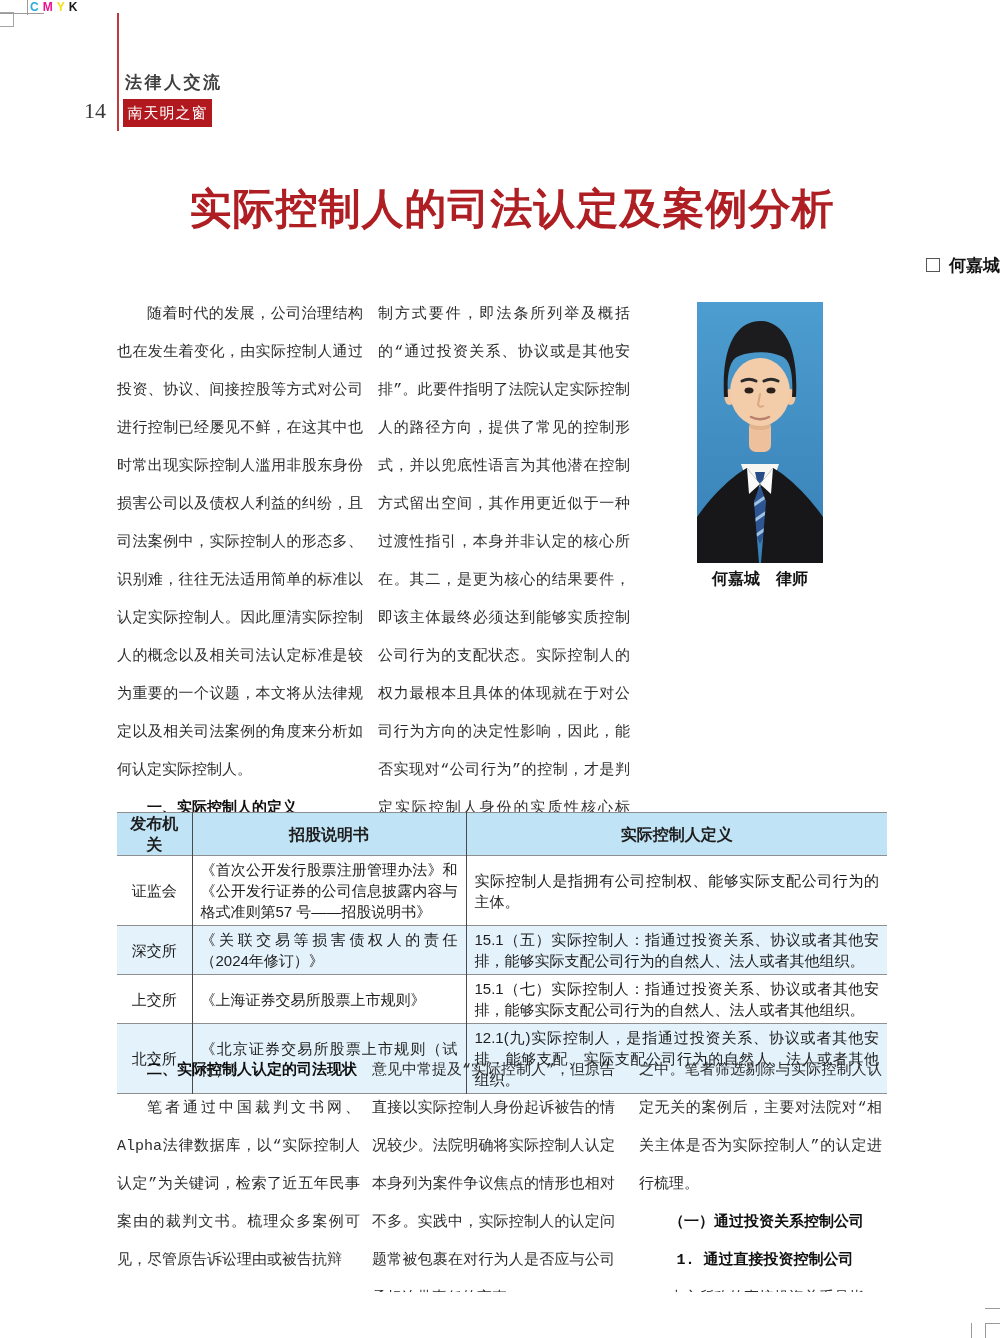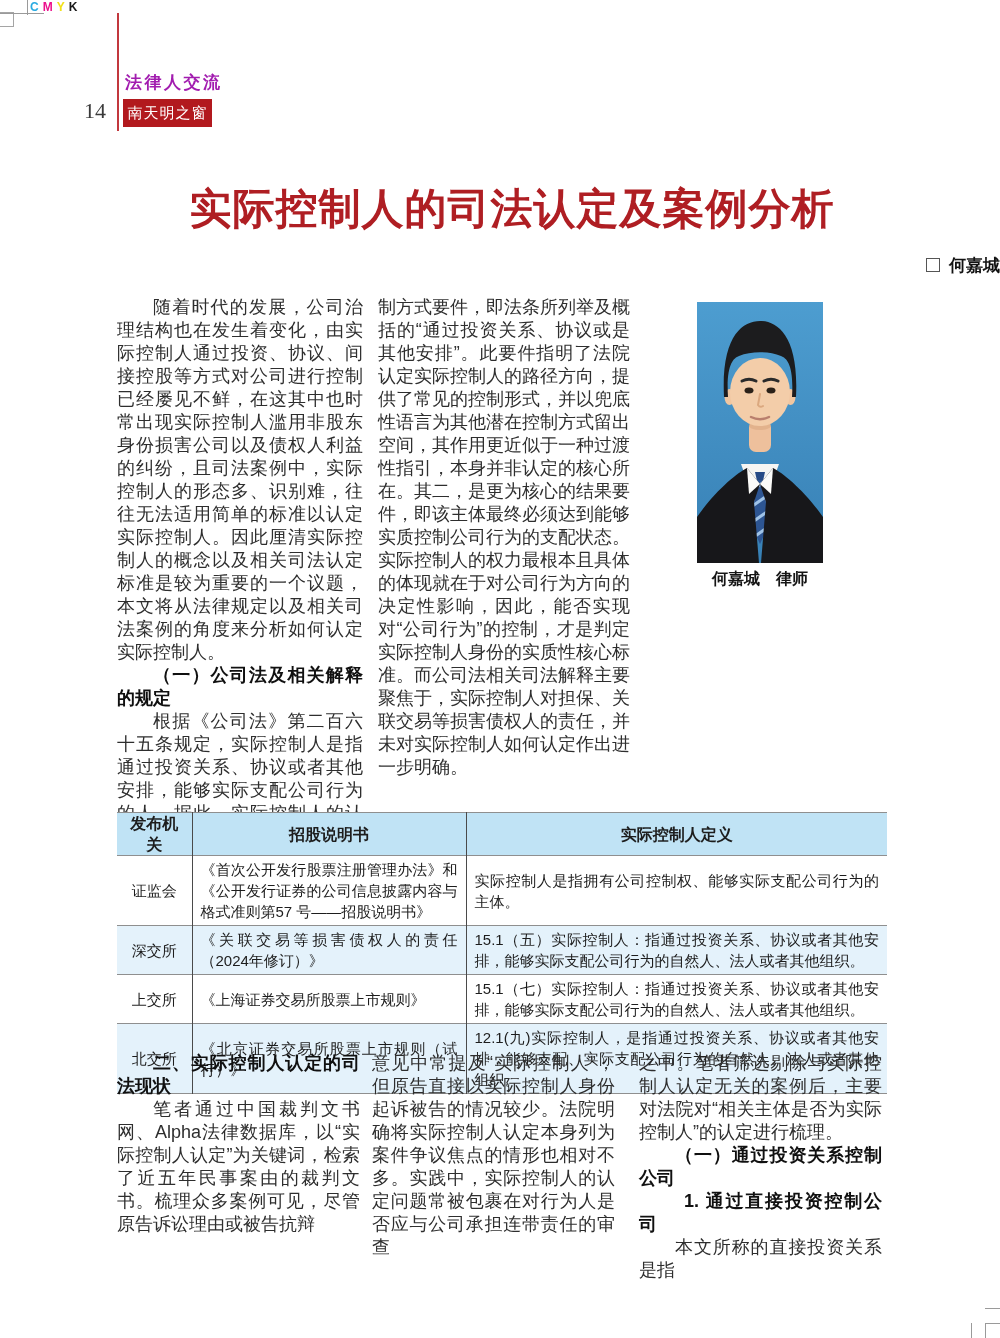--- a/index.html
+++ b/index.html
@@ -9,35 +9,35 @@
   
   .mark{position:absolute;background:#9a9a9a;}
   .mark-box{position:absolute;left:-2px;top:12px;width:15px;height:13px;border:1px solid #a5a5a5;border-left:none;background:transparent;}
   .cmyk{position:absolute;left:30px;top:0px;font-size:12px;font-weight:bold;letter-spacing:0;}
   .cmyk span{margin-right:4px;}
   .c-c{color:#29abe2}.c-m{color:#ec108c}.c-y{color:#f2e11a}.c-k{color:#1a1a1a}
 
   
   .red-rule{position:absolute;left:117px;top:13px;width:2px;height:118px;background:#c2383d;}
   .pageno{position:absolute;left:84px;top:98px;font-family:"Liberation Serif","DejaVu Serif",serif;font-size:22px;color:#3a3a3a;text-align:center;}
-  .section-title{position:absolute;left:125px;top:71px;font-size:17px;font-weight:bold;color:#a21caf;letter-spacing:2.5px;}
+  .section-title{position:absolute;left:125px;top:71px;font-size:17px;font-weight:bold;color:#404040;letter-spacing:2.5px;}
   .banner{position:absolute;left:123px;top:99px;width:89px;height:28px;background:#b2191e;color:#fff;
           font-size:15px;line-height:28px;text-align:center;letter-spacing:1px;}
 
   
   .art-title{position:absolute;left:12px;top:181px;width:100%;text-align:center;font-size:42px;font-weight:900;
              color:#af1e23;letter-spacing:1px;}
   .author-line{position:absolute;left:0;top:254px;width:100%;text-align:right;font-size:17px;font-weight:bold;color:#111;}
   .author-sq{display:inline-block;width:12px;height:12px;border:1.5px solid #555;vertical-align:-1px;margin-right:9px;}
 
   
   .cols{position:absolute;display:flex;}
   .cols-top{left:117px;top:296px;height:516px;overflow:hidden;}
   .cols-bottom{left:117px;top:1052px;height:240px;overflow:hidden;}
-  .col{font-size:18px;line-height:23px;text-align:justify;color:#2e2e2e;}
+  .col{font-size:15px;line-height:38px;text-align:justify;color:#2e2e2e;font-family:Liberation Mono, monospace;}
   .col p{margin:0;}
   .colt1{width:246px;margin-right:15px;}
   .colt2{width:252px;}
   .colb1{width:243px;margin-right:12px;}
   .colb2{width:243px;margin-right:24px;}
   .colb3{width:243px;}
   .indent{text-indent:2em;}
   .indent25{text-indent:2.5em;}
   .hd{font-weight:bold;color:#101010;}
 
@@ -80,20 +80,21 @@
   <div class="banner">南天明之窗</div>
 
   <div class="art-title">实际控制人的司法认定及案例分析</div>
   <div class="author-line">
     <span class="author-sq"></span><span>何嘉城</span>
   </div>
 
   <div class="cols cols-top">
     <div class="col colt1">
       <p class="indent">随着时代的发展，公司治理结构也在发生着变化，由实际控制人通过投资、协议、间接控股等方式对公司进行控制已经屡见不鲜，在这其中也时常出现实际控制人滥用非股东身份损害公司以及债权人利益的纠纷，且司法案例中，实际控制人的形态多、识别难，往往无法适用简单的标准以认定实际控制人。因此厘清实际控制人的概念以及相关司法认定标准是较为重要的一个议题，本文将从法律规定以及相关司法案例的角度来分析如何认定实际控制人。</p>
+      <p class="hd indent">一、实际控制人的定义</p>
       <p class="hd indent">（一）公司法及相关解释的规定</p>
       <p class="indent">根据《公司法》第二百六十五条规定，实际控制人是指通过投资关系、协议或者其他安排，能够实际支配公司行为的人。据此，实际控制人的认定可归结为两个关键要件：其一为控</p>
     </div>
     <div class="col colt2">
       <p>制方式要件，即法条所列举及概括的“通过投资关系、协议或是其他安排”。此要件指明了法院认定实际控制人的路径方向，提供了常见的控制形式，并以兜底性语言为其他潜在控制方式留出空间，其作用更近似于一种过渡性指引，本身并非认定的核心所在。其二，是更为核心的结果要件，即该主体最终必须达到能够实质控制公司行为的支配状态。实际控制人的权力最根本且具体的体现就在于对公司行为方向的决定性影响，因此，能否实现对“公司行为”的控制，才是判定实际控制人身份的实质性核心标准。而公司法相关司法解释主要聚焦于，实际控制人对担保、关联交易等损害债权人的责任，并未对实际控制人如何认定作出进一步明确。</p>
 
     </div>
   </div>
 
   <div class="photo">

